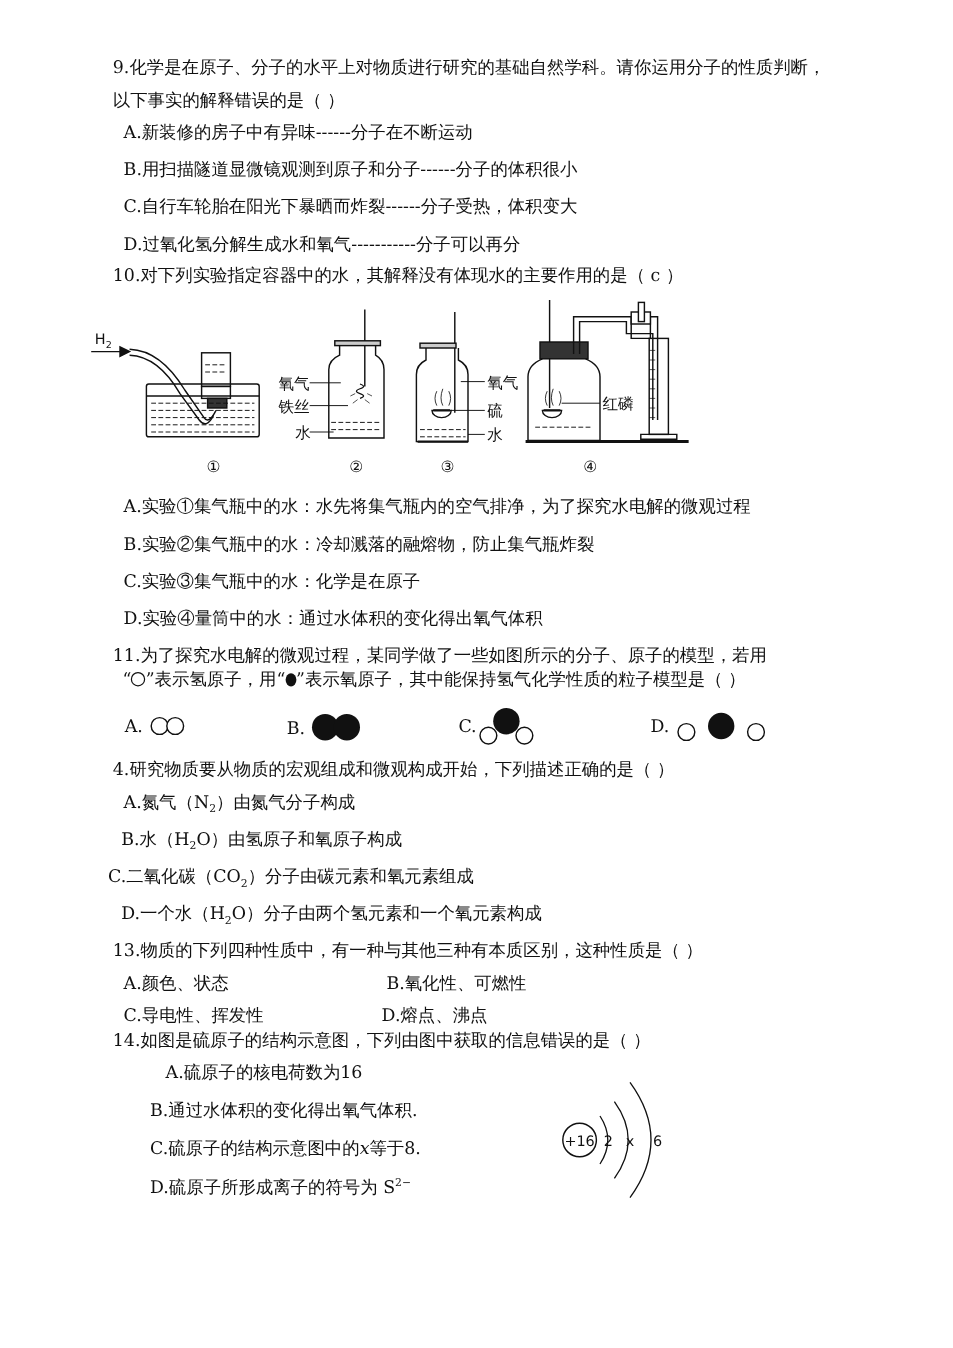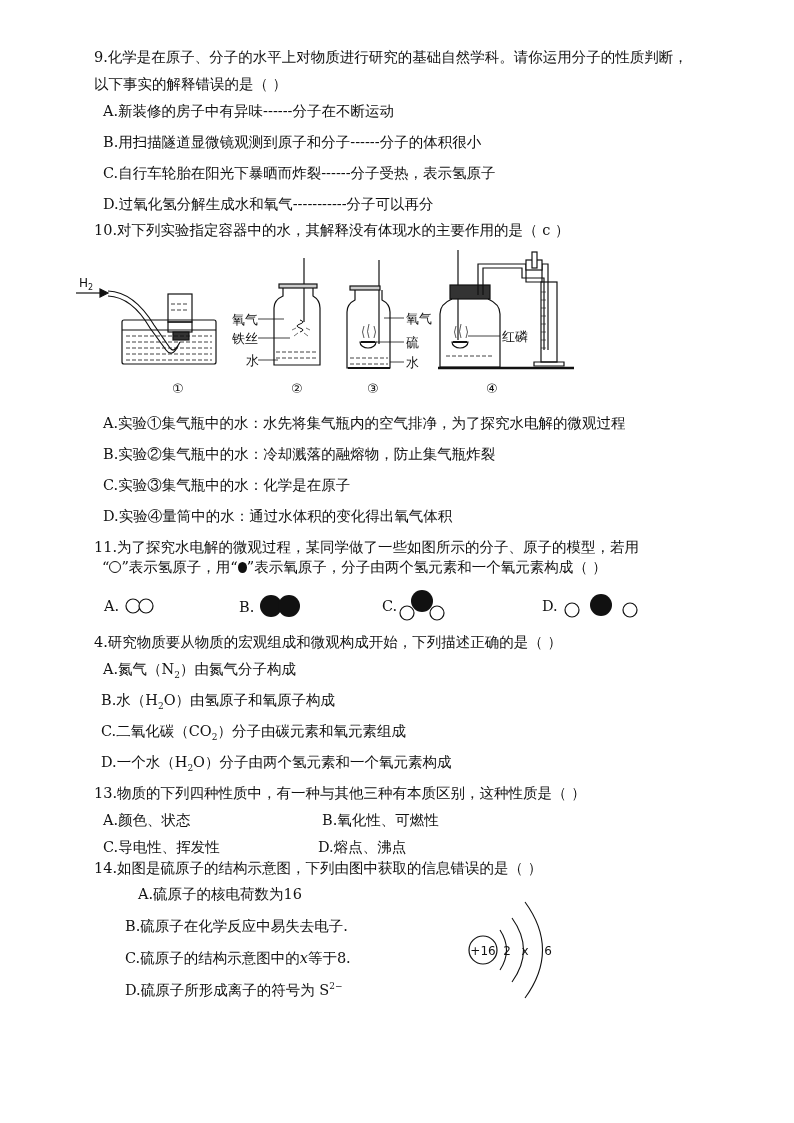--- a/index.html
+++ b/index.html
@@ -11,21 +11,21 @@
   .ind0 { left: 74px; margin-left: 20px; }
   svg text { font-family: "DejaVu Sans", "Liberation Sans", sans-serif; }
 </style>
 </head>
 <body>
 
 <div class="line ind0" style="top:47px">9.化学是在原子、分子的水平上对物质进行研究的基础自然学科。请你运用分子的性质判断，</div>
 <div class="line ind0" style="top:74px">以下事实的解释错误的是（    ）</div>
 <div class="line ind1" style="top:101px">A.新装修的房子中有异味------分子在不断运动</div>
 <div class="line ind1" style="top:132px">B.用扫描隧道显微镜观测到原子和分子------分子的体积很小</div>
-<div class="line ind1" style="top:163px">C.自行车轮胎在阳光下暴晒而炸裂------分子受热，表示氢原子</div>
+<div class="line ind1" style="top:163px">C.自行车轮胎在阳光下暴晒而炸裂------分子受热，体积变大</div>
 <div class="line ind1" style="top:194px">D.过氧化氢分解生成水和氧气-----------分子可以再分</div>
 
 <div class="line ind0" style="top:220px">10.对下列实验指定容器中的水，其解释没有体现水的主要作用的是（  c  ）</div>
 
 <svg style="position:absolute;left:74px;top:250px" width="500" height="150" viewBox="0 0 500 150">
 
   <g stroke="#111" fill="none" stroke-width="1.2">
     <text x="5" y="37" font-size="12" fill="#111" stroke="none"><tspan>H</tspan><tspan dy="3" font-size="8">2</tspan></text>
     <line x1="2" y1="43" x2="30" y2="43"></line>
     <polygon points="26,39 34,43 26,47" fill="#111"></polygon>
@@ -126,21 +126,21 @@
   <text x="412" y="143" font-size="13" fill="#111">④</text>
 </svg>
 
 <div class="line ind1" style="top:413px">A.实验①集气瓶中的水：水先将集气瓶内的空气排净，为了探究水电解的微观过程</div>
 <div class="line ind1" style="top:444px">B.实验②集气瓶中的水：冷却溅落的融熔物，防止集气瓶炸裂</div>
 <div class="line ind1" style="top:475px">C.实验③集气瓶中的水：化学是在原子</div>
 <div class="line ind1" style="top:506px">D.实验④量筒中的水：通过水体积的变化得出氧气体积</div>
 
 <div class="line ind0" style="top:537px">11.为了探究水电解的微观过程，某同学做了一些如图所示的分子、原子的模型，若用</div>
 <div class="line" style="top:557px;left:102px">
-  <span>“</span><span style="display:inline-block;width:10px;height:10px;border:1.3px solid #111;border-radius:50%;vertical-align:-1px"></span><span>”表示氢原子，用“</span><span style="display:inline-block;width:9px;height:11px;background:#111;border-radius:50%;vertical-align:-1px"></span><span>”表示氧原子，分子由两个氢元素和一个氧元素构成（    ）</span>
+  <span>“</span><span style="display:inline-block;width:10px;height:10px;border:1.3px solid #111;border-radius:50%;vertical-align:-1px"></span><span>”表示氢原子，用“</span><span style="display:inline-block;width:9px;height:11px;background:#111;border-radius:50%;vertical-align:-1px"></span><span>”表示氧原子，其中能保持氢气化学性质的粒子模型是（    ）</span>
 </div>
 
 <div class="line" style="top:596px;left:104px">
   <span>A.</span>
   <svg width="34" height="18" style="vertical-align:-4px">
       <circle cx="9" cy="9" r="7" fill="#fff" stroke="#111" stroke-width="1.2"></circle>
       <circle cx="22" cy="9" r="7" fill="#fff" stroke="#111" stroke-width="1.2"></circle>
     </svg>
 </div>
 <div class="line" style="top:594px;left:239px">
@@ -163,32 +163,32 @@
 </div>
 <svg style="position:absolute;left:560px;top:590px" width="84" height="32">
     <circle cx="12" cy="20" r="7" fill="#fff" stroke="#111" stroke-width="1.2"></circle>
     <circle cx="41" cy="15" r="11" fill="#111"></circle>
     <circle cx="70" cy="20" r="7" fill="#fff" stroke="#111" stroke-width="1.2"></circle>
   </svg>
 
 <div class="line ind0" style="top:632px">4.研究物质要从物质的宏观组成和微观构成开始，下列描述正确的是（    ）</div>
 <div class="line ind1" style="top:659px"><span>A.氮气（N</span><sub>2</sub><span>）由氮气分子构成</span></div>
 <div class="line" style="top:690px;left:101px"><span>B.水（H</span><sub>2</sub><span>O）由氢原子和氧原子构成</span></div>
-<div class="line" style="top:721px;left:101px"><span>C.二氧化碳（CO</span><sub>2</sub><span>）分子由碳元素和氧元素组成</span></div>
+<div class="line" style="top:721px;left:90px"><span>C.二氧化碳（CO</span><sub>2</sub><span>）分子由碳元素和氧元素组成</span></div>
 <div class="line" style="top:752px;left:101px"><span>D.一个水（H</span><sub>2</sub><span>O）分子由两个氢元素和一个氧元素构成</span></div>
 
 <div class="line ind0" style="top:783px">13.物质的下列四种性质中，有一种与其他三种有本质区别，这种性质是（    ）</div>
 <div class="line ind1" style="top:810px">A.颜色、状态</div>
 <div class="line" style="top:810px;left:322px">B.氧化性、可燃性</div>
 <div class="line ind1" style="top:837px">C.导电性、挥发性</div>
 <div class="line" style="top:837px;left:318px">D.熔点、沸点</div>
 
 <div class="line ind0" style="top:858px">14.如图是硫原子的结构示意图，下列由图中获取的信息错误的是（    ）</div>
 <div class="line" style="top:884px;left:138px">A.硫原子的核电荷数为16</div>
-<div class="line" style="top:916px;left:125px">B.硫原子在化学反应中易失去电子.</div>
+<div class="line" style="top:916px;left:125px">B.通过水体积的变化得出氧气体积.</div>
 <div class="line" style="top:948px;left:125px"><span>C.硫原子的结构示意图中的</span><i>x</i><span>等于8.</span></div>
 <div class="line" style="top:980px;left:125px"><span>D.硫原子所形成离子的符号为 S</span><sup>2−</sup></div>
 
 <svg style="position:absolute;left:465px;top:898px" width="100" height="105" viewBox="0 0 100 105">
   <circle cx="18" cy="52" r="14" fill="#fff" stroke="#111" stroke-width="1.2"></circle>
   <text x="18" y="57" font-size="12" text-anchor="middle" fill="#111">+16</text>
   <path d="M35,32 Q48,52 35,72" fill="none" stroke="#111" stroke-width="1.1"></path>
   <path d="M47,20 Q70,52 47,84" fill="none" stroke="#111" stroke-width="1.1"></path>
   <path d="M60,4 Q95,52 60,100" fill="none" stroke="#111" stroke-width="1.1"></path>
   <text x="42" y="57" font-size="12" text-anchor="middle" fill="#111">2</text>

